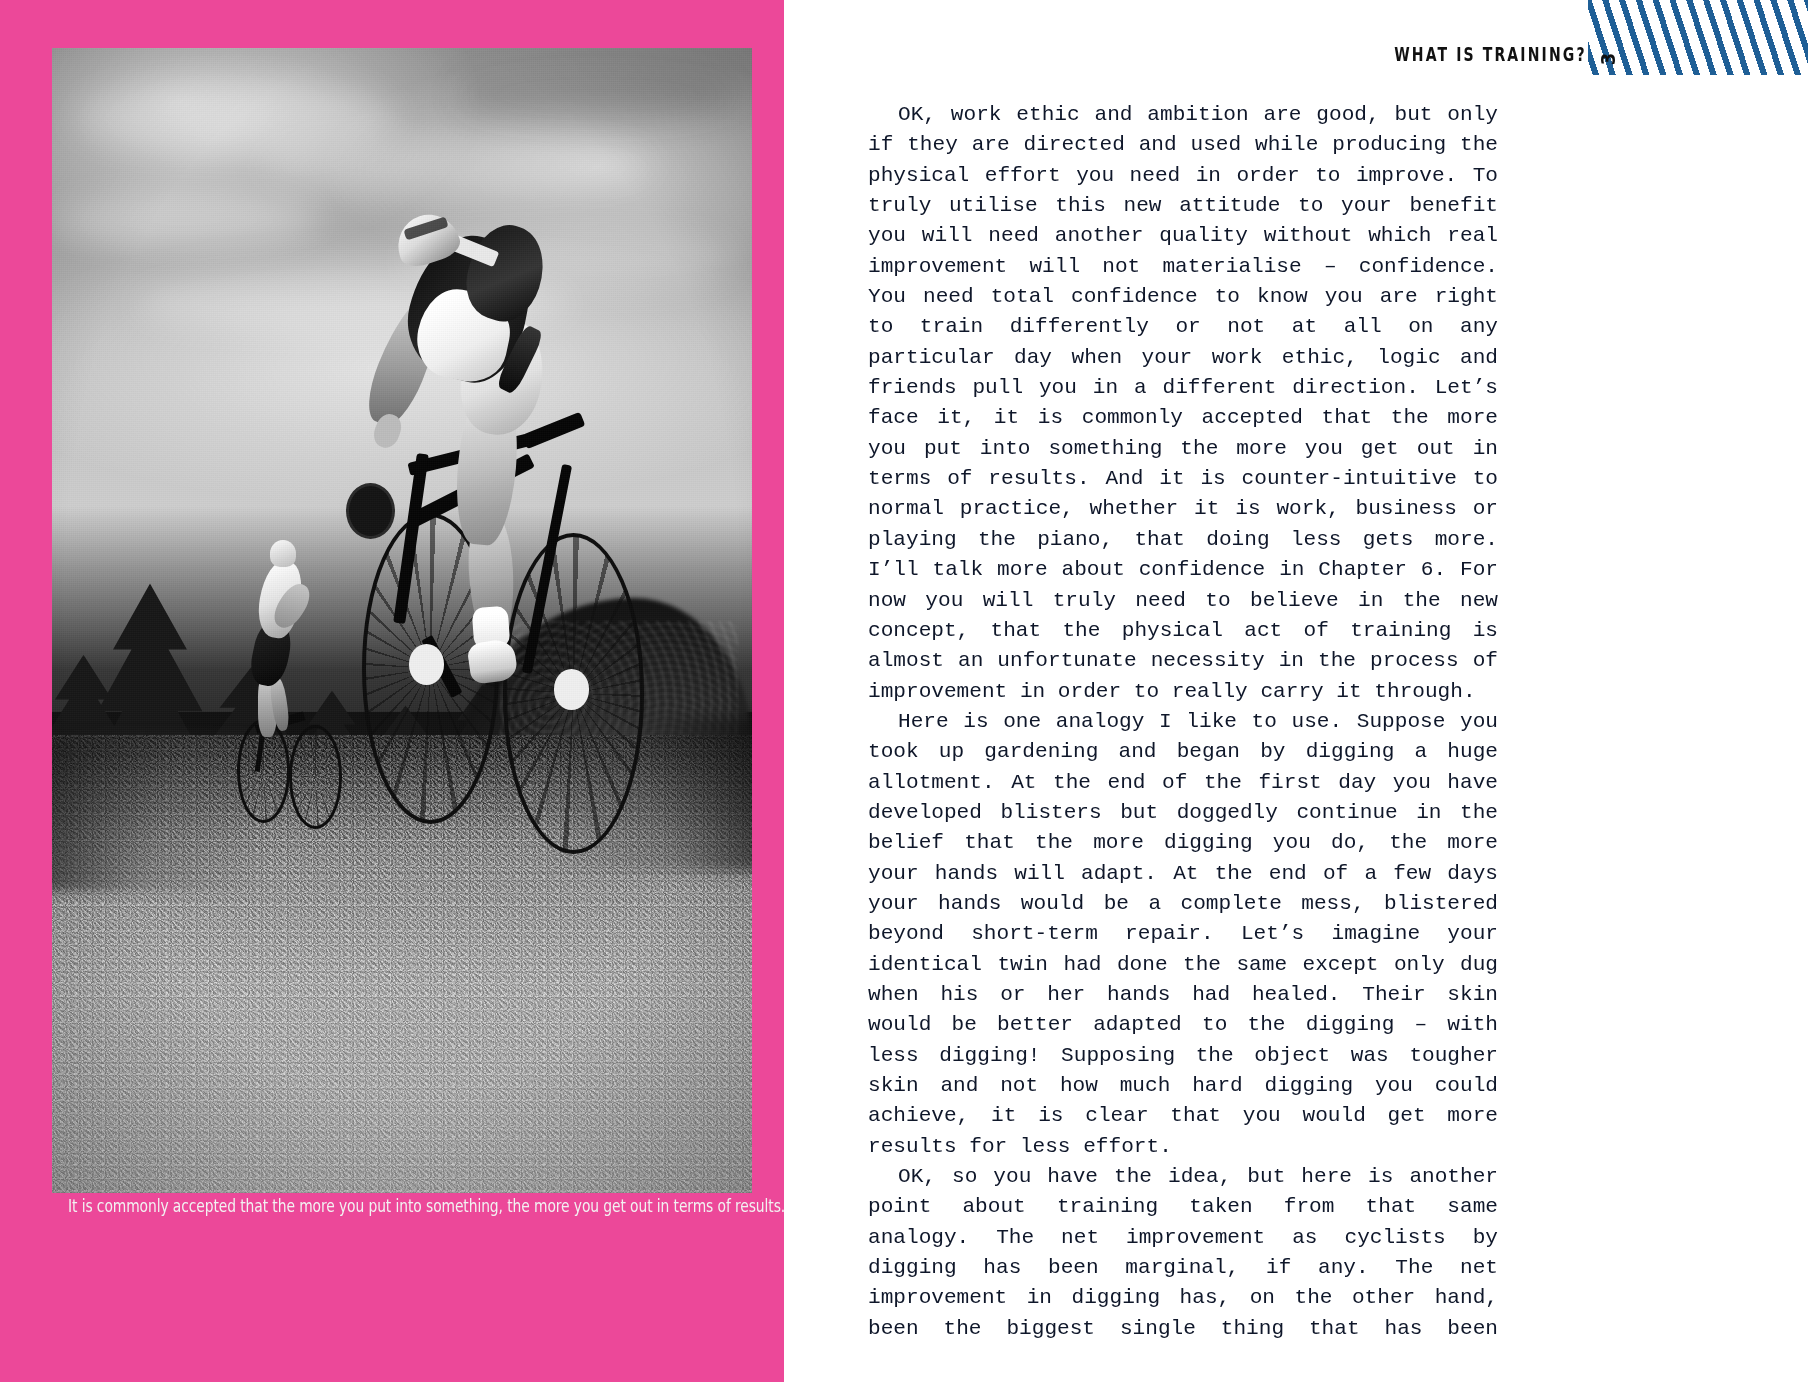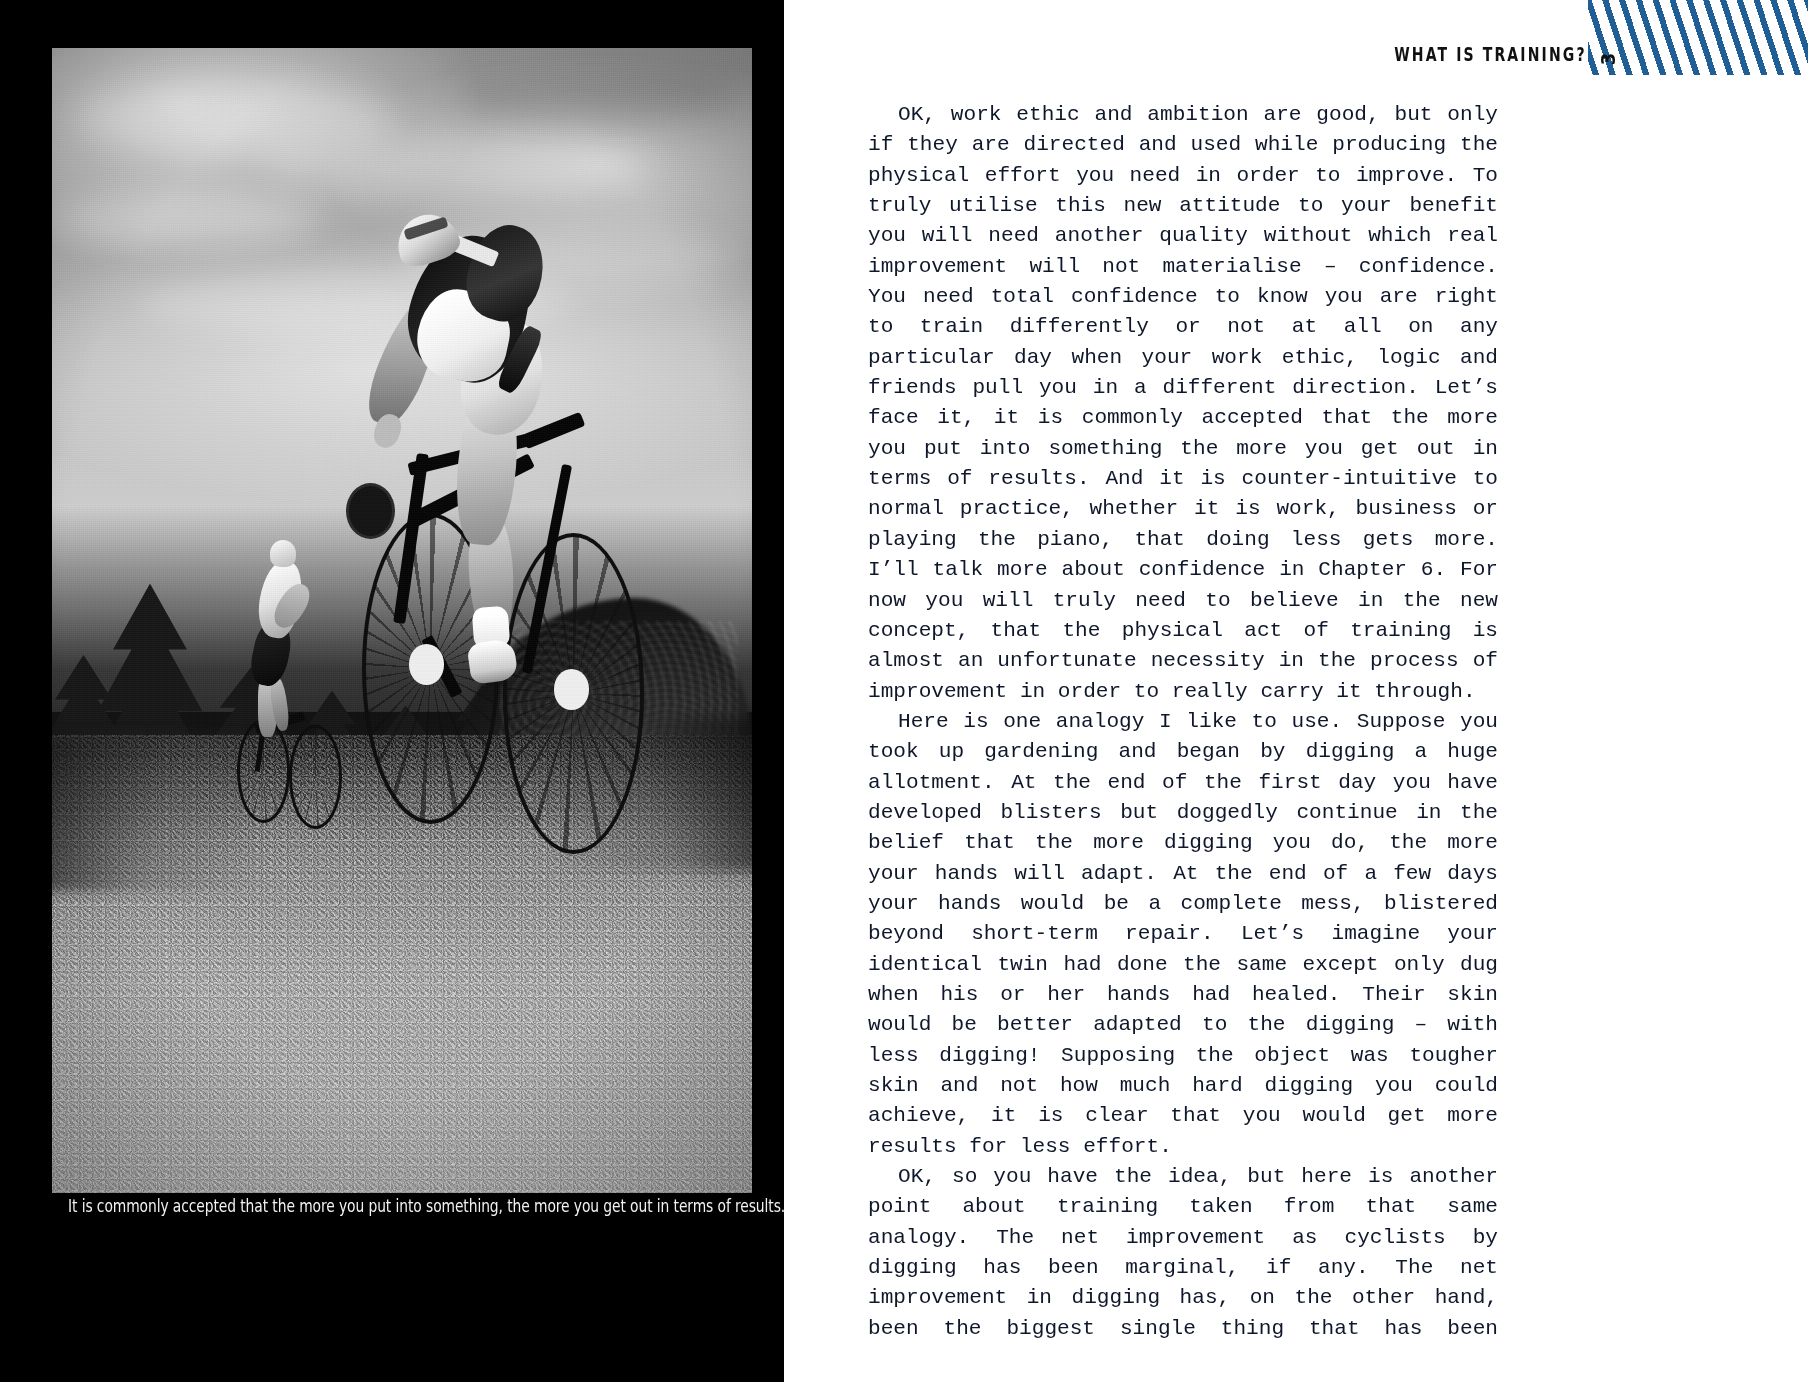--- a/index.html
+++ b/index.html
@@ -21,21 +21,21 @@
     background: #ffffff;
   }
 
   
   .page-left {
     position: absolute;
     left: 0;
     top: 0;
     width: 784px;
     height: 1382px;
-    background: #000000;
+    background: #ec4899;
     overflow: hidden;
   }
 
   
   .photo-frame {
     position: absolute;
     left: 52px;
     top: 48px;
     width: 700px;
     height: 1145px;

